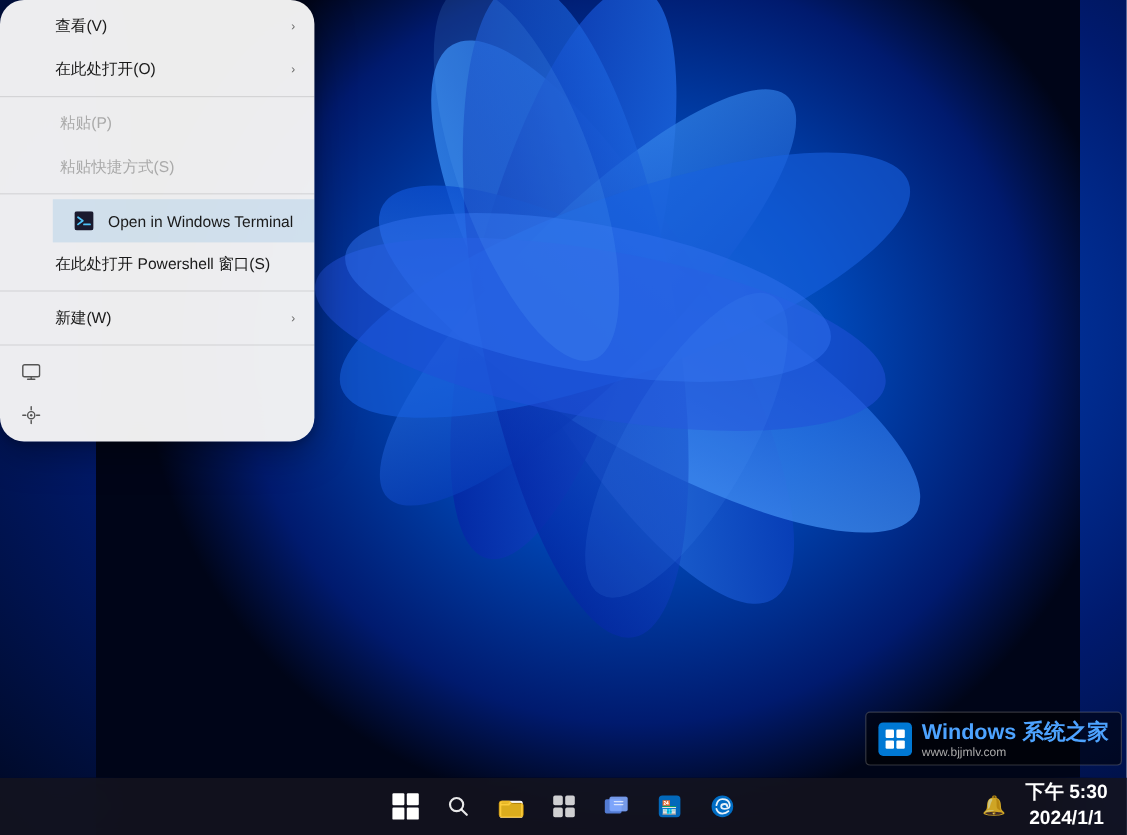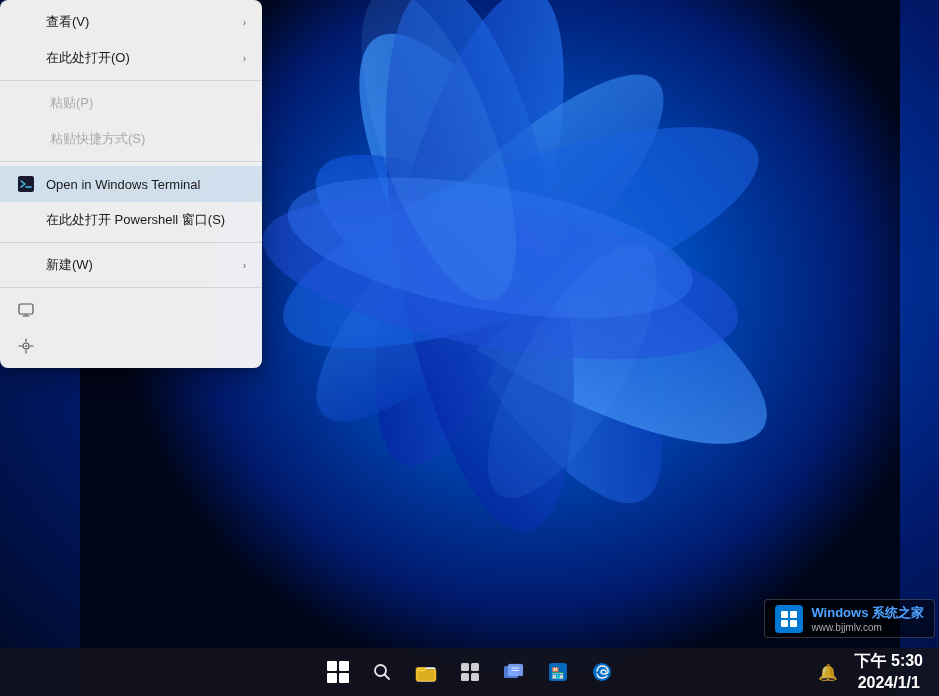--- a/index.html
+++ b/index.html
@@ -31,21 +31,21 @@
     }
 
     
     #context-menu {
       position: absolute;
       top: 0;
       left: 0;
       width: 262px;
       background: rgba(245, 245, 245, 0.97);
       backdrop-filter: blur(20px);
-      border-radius: 8px;
+      border-radius: 20px;
       box-shadow: 0 8px 32px rgba(0,0,0,0.35), 0 2px 8px rgba(0,0,0,0.2);
       padding: 4px 0;
       z-index: 100;
     }
 
     .menu-item {
       display: flex;
       align-items: center;
       padding: 6px 16px;
       cursor: pointer;
@@ -57,20 +57,21 @@
     }
 
     .menu-item.disabled {
       color: #aaa;
       cursor: default;
       padding-left: 20px;
     }
 
     .menu-item.highlighted {
       background: rgba(0,120,212,0.12);
+      margin-left: 44px;
     }
 
     .menu-item .item-icon {
       width: 20px;
       height: 20px;
       margin-right: 10px;
       display: flex;
       align-items: center;
       justify-content: center;
       flex-shrink: 0;
@@ -161,21 +162,21 @@
       justify-content: center;
       font-size: 18px;
     }
 
     .watermark-text-block {
       display: flex;
       flex-direction: column;
     }
 
     .watermark-title {
-      font-size: 13px;
+      font-size: 18px;
       font-weight: 700;
       color: #fff;
     }
 
     .watermark-title span {
       color: #4da3ff;
     }
 
     .watermark-subtitle {
       font-size: 10px;

